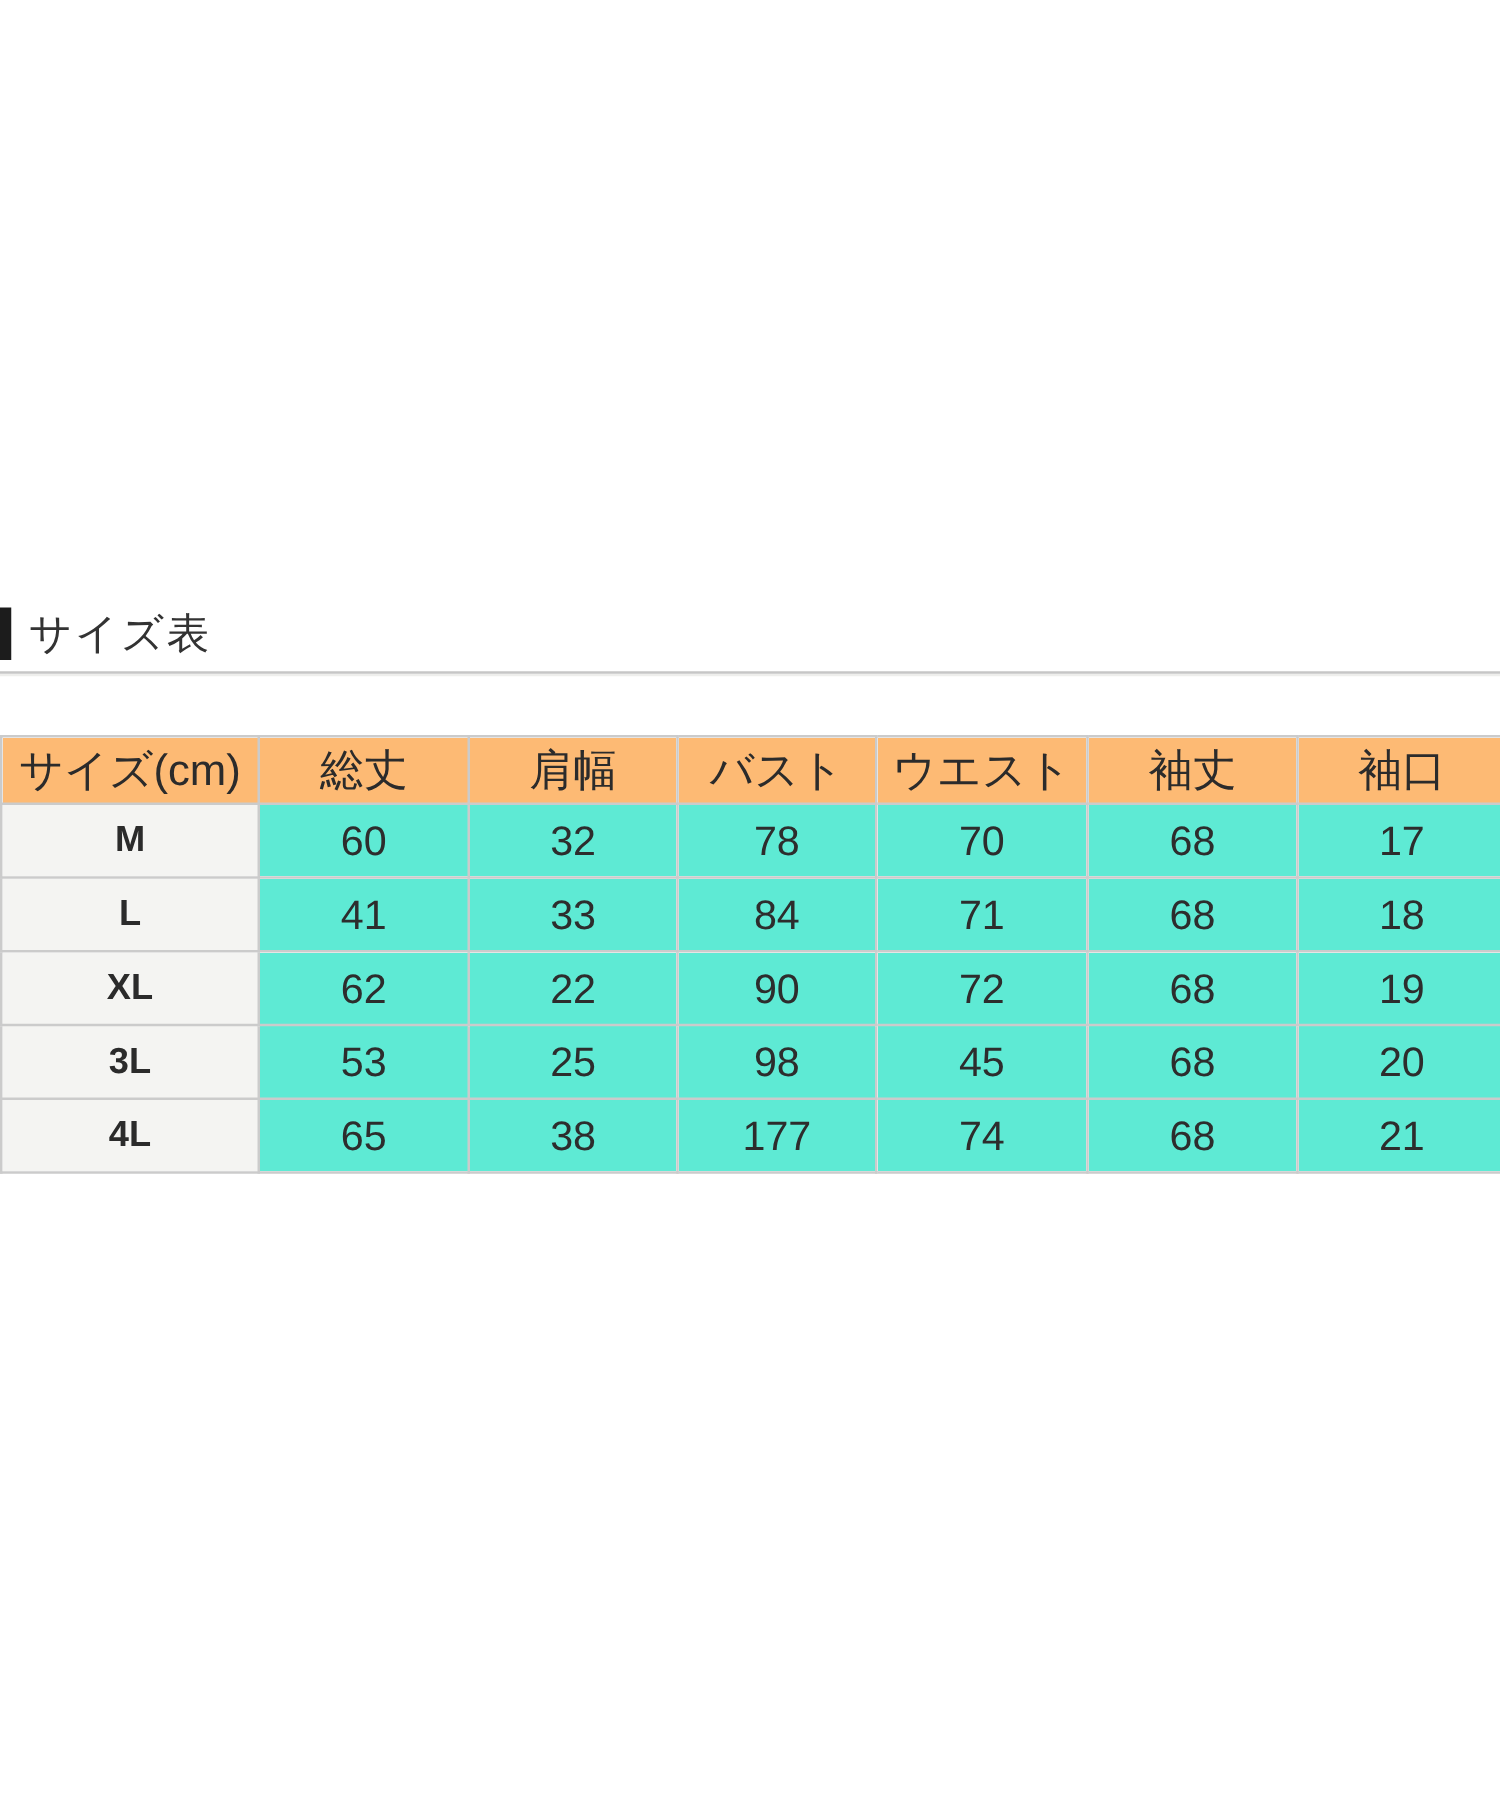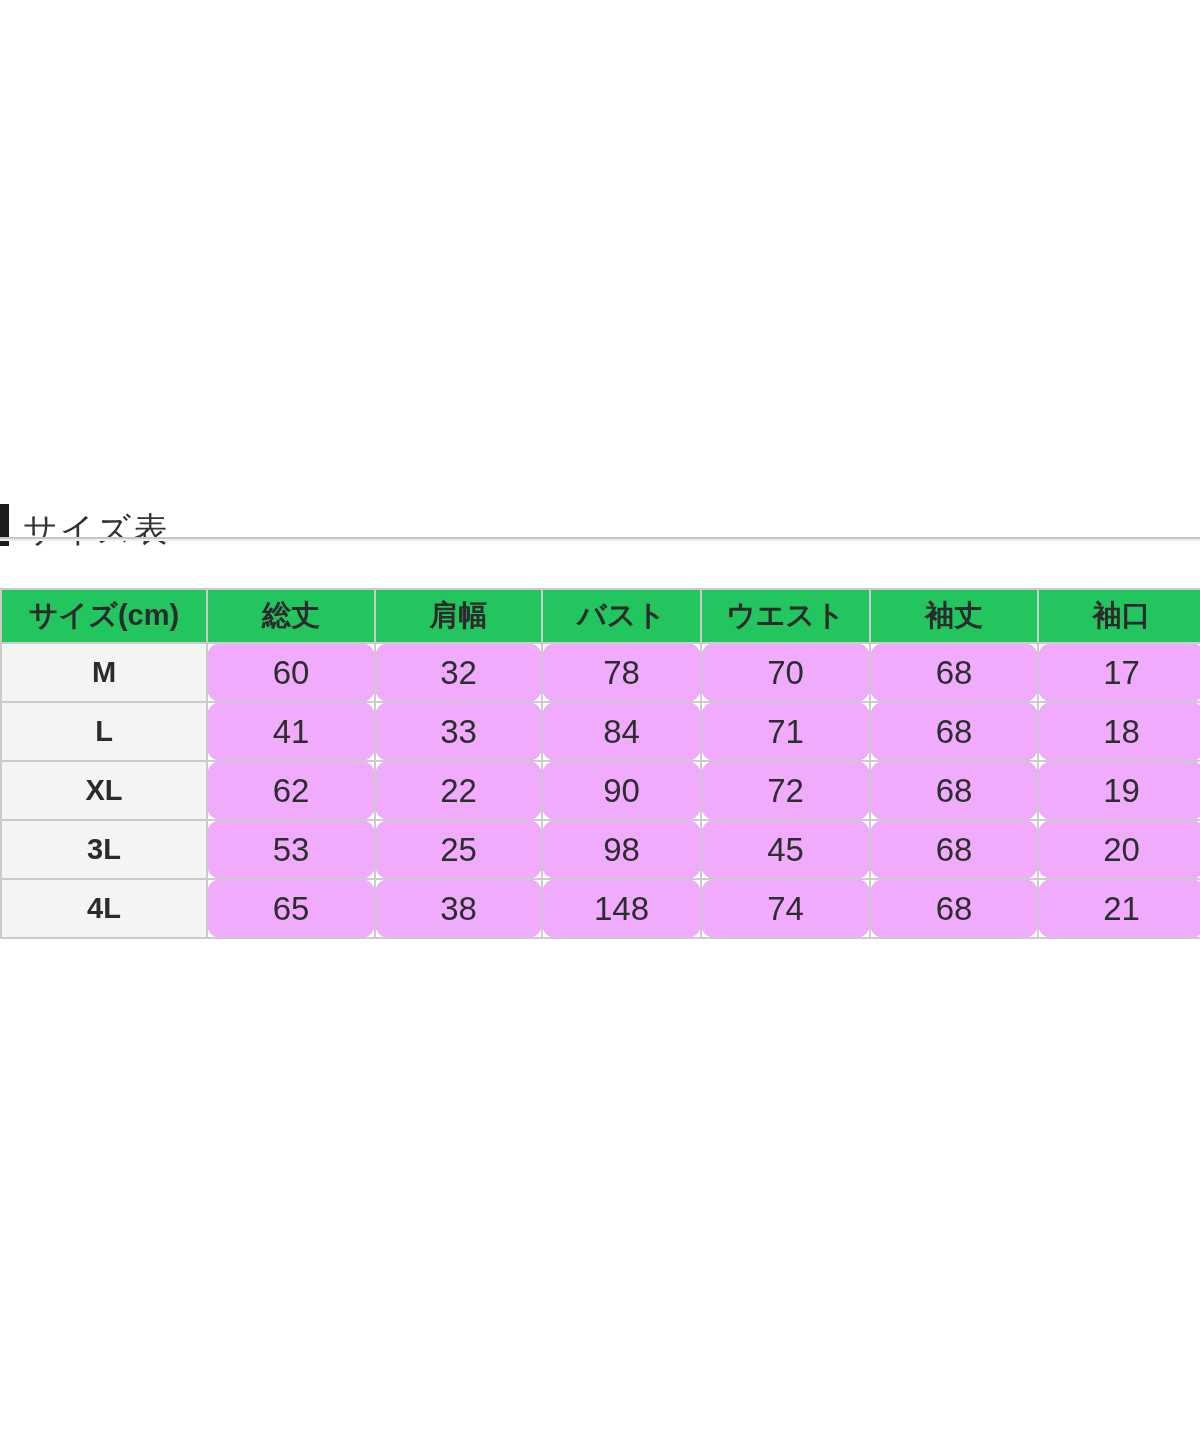--- a/index.html
+++ b/index.html
@@ -10,26 +10,26 @@
   body {
     width: 1200px;
     height: 1440px;
     position: relative;
     overflow: hidden;
     font-family: "Liberation Sans", "DejaVu Sans", sans-serif;
     color: #2d2d2d;
   }
   .title-row {
     position: absolute;
-    top: 502px;
+    top: 485px;
     left: 0;
     right: 0;
     height: 44px;
     display: flex;
-    align-items: flex-end;
+    align-items: center;
   }
   .title-accent-bar {
     width: 9px;
     height: 42px;
     background: #1c1c1c;
     flex: 0 0 auto;
   }
   .section-title {
     margin-left: 14px;
     font-size: 34px;
@@ -59,37 +59,36 @@
     border: 2px solid #cbcbcb;
     text-align: center;
     vertical-align: middle;
     padding: 0;
     overflow: hidden;
     white-space: nowrap;
   }
   .size-table thead tr { height: 54px; }
   .size-table tbody tr { height: 59px; }
   .size-table th {
-    background: #22c55e;
-    font-size: 29px;
-    font-weight: 700;
+    background: #fdba74;
+    font-size: 35px;
+    font-weight: 400;
     color: #2b2b2b;
   }
   .size-table td.row-label {
     background: #f4f4f2;
     font-size: 29px;
     font-weight: 700;
     color: #2b2b2b;
   }
   .size-table td.value-cell {
-    background: #f0abfc;
+    background: #5eead4;
     font-size: 33px;
     font-weight: 400;
     color: #2d2d2d;
-    border-radius: 14px;
   }
 </style>
 </head>
 <body>
 
 <div class="title-row">
   <div class="title-accent-bar"></div>
   <div class="section-title">サイズ表</div>
 </div>
 
@@ -150,19 +149,19 @@
       <td class="value-cell">25</td>
       <td class="value-cell">98</td>
       <td class="value-cell">45</td>
       <td class="value-cell">68</td>
       <td class="value-cell">20</td>
     </tr>
     <tr>
       <td class="row-label">4L</td>
       <td class="value-cell">65</td>
       <td class="value-cell">38</td>
-      <td class="value-cell">148</td>
+      <td class="value-cell">177</td>
       <td class="value-cell">74</td>
       <td class="value-cell">68</td>
       <td class="value-cell">21</td>
     </tr>
   </tbody>
 </table>
 
 </body></html>

